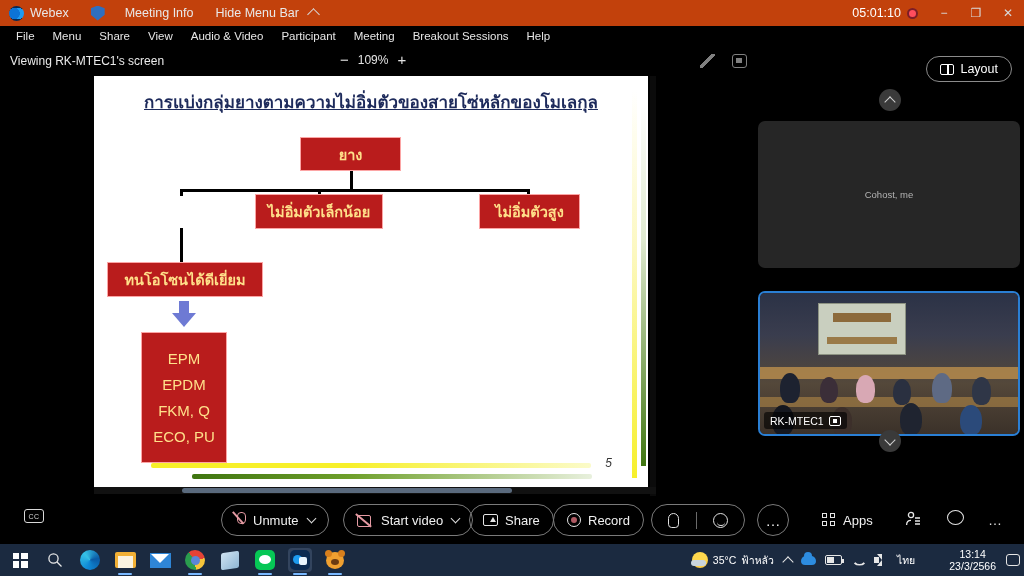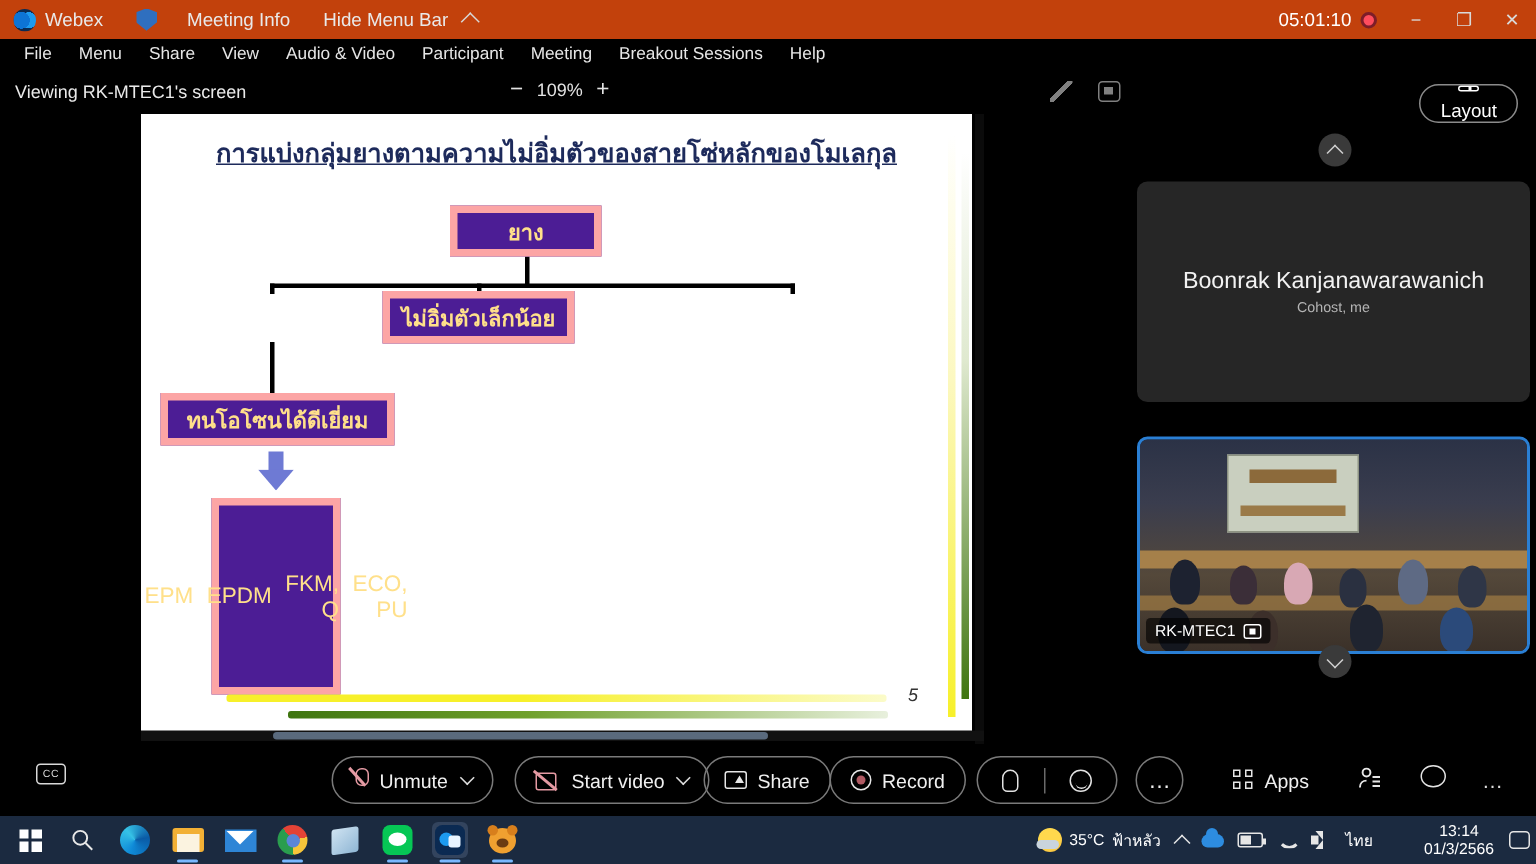--- a/index.html
+++ b/index.html
@@ -55,48 +55,47 @@
   .zoomctl { position: absolute; left: 340px; top: 4px; display: flex; align-items: center; gap: 9px; color: #e3e3e3; font-size: 12px; }
   .zoom-btn { font-size: 15px; line-height: 1; }
   .viewicons { position: absolute; left: 700px; top: 6px; display: flex; gap: 17px; }
   .vi { width: 15px; height: 14px; opacity: .62; }
   .vi-pen { background: linear-gradient(135deg, transparent 40%, #cfcfcf 41%, #cfcfcf 56%, transparent 57%); }
   .vi-screen { border: 1.4px solid #cfcfcf; border-radius: 3px; position: relative; }
   .vi-screen:after { content:""; position:absolute; left: 3px; top: 3px; width: 6px; height: 5px; background: #cfcfcf; }
   .layout-btn {
     position: absolute; right: 12px; top: 56px; height: 26px;
     border: 1px solid #8b8b8b; border-radius: 14px; color: #fff; font-size: 12.5px;
-    display: flex; align-items: center; gap: 6px; padding: 0 13px; background: #000; flex-direction: column;
+    display: flex; align-items: center; gap: 6px; padding: 0 13px; background: #000;
   }
   .ico-layout { width: 14px; height: 11px; border: 1.4px solid #fff; border-radius: 2px; position: relative; }
   .ico-layout:after { content:""; position: absolute; left: 6px; top: 0; bottom: 0; width: 1.4px; background: #fff; }
 
   
   .stage { position: absolute; left: 94px; top: 76px; width: 562px; height: 420px; background: #000; }
   .slide { position: absolute; left: 0; top: 0; width: 554px; height: 416px; background: #fff; overflow: hidden; }
   .slide-title {
     position: absolute; left: 0; top: 12px; width: 554px; text-align: center;
     color: #1d2a5b; font-size: 17px; font-weight: bold;
     text-decoration: underline; font-family: "DejaVu Sans", "Liberation Sans", sans-serif;
   }
   .node {
-    position: absolute; background: #4c1d95; border: 5px solid #fca5a5;
+    position: absolute; background: #b91c1c; border: 1px solid #fca5a5;
     color: #ffe08a; font-size: 14.5px; font-weight: bold;
     display: flex; align-items: center; justify-content: center;
     font-family: "DejaVu Sans", "Liberation Sans", sans-serif;
-    text-align: right;
   }
   .n-root { left: 206px; top: 61px; width: 101px; height: 34px; }
   .n-a { left: 49px; top: 118px; width: 76px; height: 35px; }
   .n-b { left: 161px; top: 118px; width: 128px; height: 35px; }
   .n-c { left: 385px; top: 118px; width: 101px; height: 35px; }
   .n-d { left: 13px; top: 186px; width: 156px; height: 35px; }
   .n-list {
     left: 47px; top: 256px; width: 86px; height: 131px;
-    flex-direction: row; gap: 9px; font-size: 15px; font-weight: normal;
+    flex-direction: column; gap: 9px; font-size: 15px; font-weight: normal;
     font-family: "Liberation Sans", sans-serif;
   }
   .ln { color: #ffe08a; }
   .conn { position: absolute; background: #000; }
   .arrow-down {
     position: absolute; left: 78px; top: 225px; width: 24px; height: 26px;
   }
   .arrow-down .shaft { position: absolute; left: 7px; top: 0; width: 10px; height: 13px; background: #6e7ad4; }
   .arrow-down .head { position: absolute; left: 0; top: 12px; width: 24px; height: 14px; background: #6e7ad4; clip-path: polygon(0 0, 100% 0, 50% 100%); }
   .pagenum { position: absolute; right: 36px; bottom: 22px; color: #333; font-size: 12px; font-style: italic; }
@@ -285,20 +284,21 @@
 
       <div class="conn" style="left:256px; top:95px; width:3px; height:21px;"></div>
       <div class="conn" style="left:86px; top:113px; width:350px; height:3px;"></div>
       <div class="conn" style="left:86px; top:113px; width:3px; height:7px;"></div>
       <div class="conn" style="left:224px; top:113px; width:3px; height:7px;"></div>
       <div class="conn" style="left:433px; top:113px; width:3px; height:7px;"></div>
       <div class="conn" style="left:86px; top:152px; width:3px; height:35px;"></div>
 
       <div class="node n-root">ยาง</div>
       <div class="node n-b">ไม่อิ่มตัวเล็กน้อย</div>
+      <div class="node n-c">ไม่อิ่มตัวสูง</div>
       <div class="node n-d">ทนโอโซนได้ดีเยี่ยม</div>
 
       <div class="arrow-down">
         <span class="shaft"></span>
           <span class="head"></span>
       </div>
 
       <div class="node n-list">
         <span class="ln">EPM</span>
         <span class="ln">EPDM</span>
@@ -315,21 +315,20 @@
   </div>
   <div class="stage-edge"></div>
   <div class="hscroll">
     <div class="hscroll-thumb"></div>
   </div>
 
   <div class="chev-btn panel-up">
     <i class="chev-up-i"></i>
   </div>
   <div class="tile-name">
-    <span class="nm">Boonrak Kanjanawarawanich</span>
     <span class="role">Cohost, me</span>
   </div>
   <div class="tile-video">
     <div class="vid-scene">
       <div class="vid-screen"></div>
       <div class="vid-desk"></div>
       <div class="vid-desk2"></div>
       <span class="p" style="left:20px; top:80px; width:20px; height:30px; background:#1d2230;"></span>
       <span class="p" style="left:60px; top:84px; width:18px; height:26px; background:#3b2e38;"></span>
       <span class="p" style="left:96px; top:82px; width:19px; height:28px; background:#d8a8b4;"></span>
@@ -475,19 +474,19 @@
         <span class="tr-cloud"></span>
         <span class="tr-batt">
             <i></i>
           </span>
         <span class="tr-wifi"></span>
         <span class="tr-vol"></span>
       </span>
       <span>ไทย</span>
       <span class="clock">
         <div>13:14</div>
-        <div>01/3/2566</div>
+        <div>23/3/2566</div>
       </span>
       <span class="notif"></span>
     </div>
   </div>
 
 </div>
 
 </body></html>

